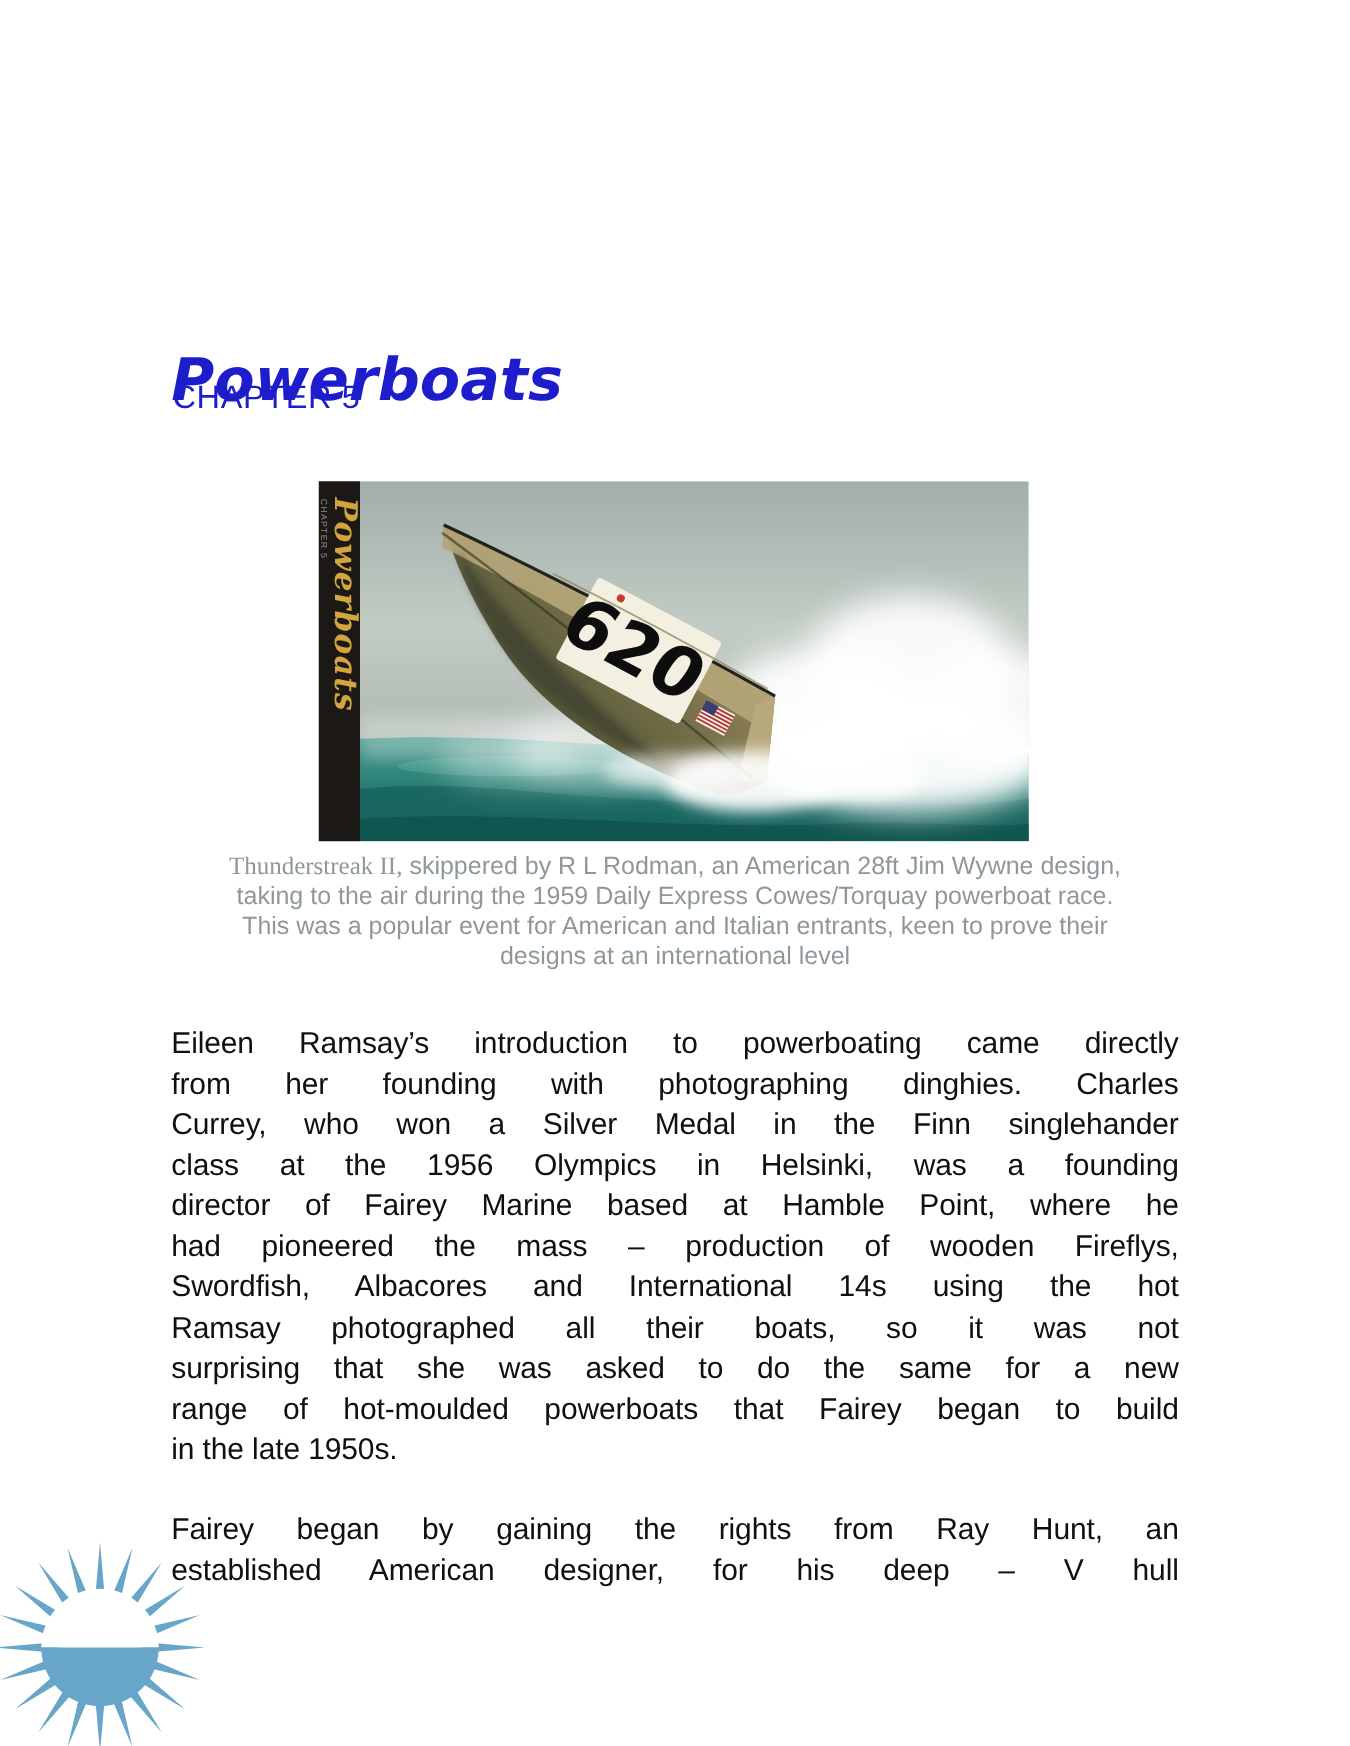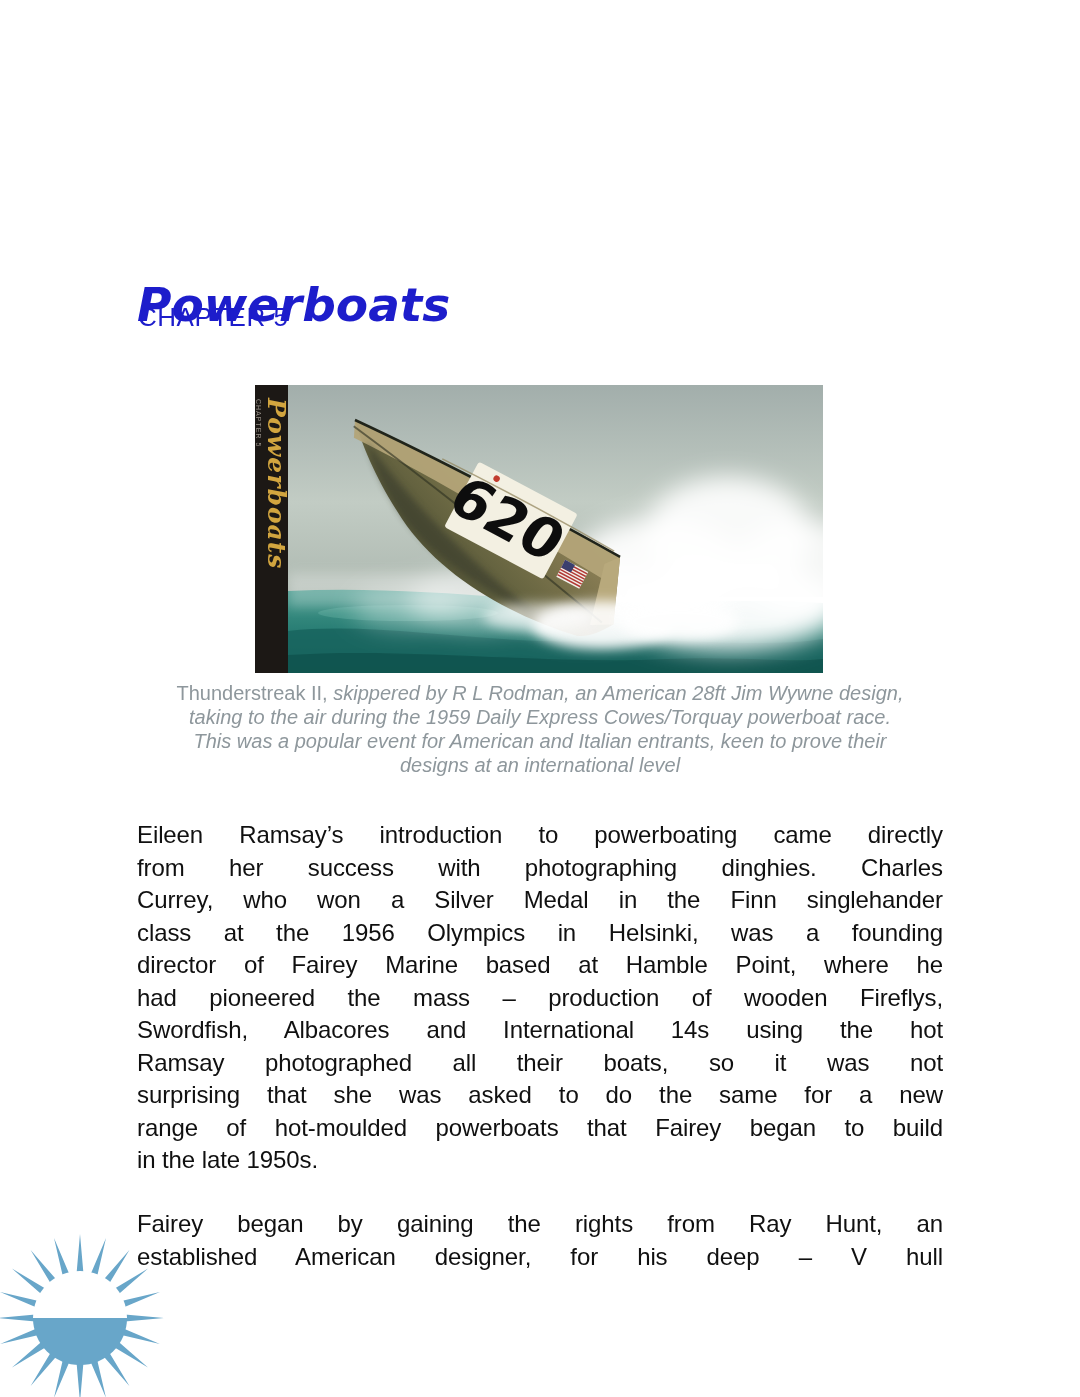--- a/index.html
+++ b/index.html
@@ -74,22 +74,22 @@
     position:absolute;
     left:137px; top:681px;
     width:806px;
     text-align:center;
     font-size:20px;
     line-height:24px;
     color:var(--caption-gray);
     font-family:"Liberation Sans",sans-serif;
   }
   .cap-line{white-space:nowrap;}
-  .cap-lead{font-style:normal;}
-  .cap-it, .caption .cap-gen{font-style:italic;}
+  .cap-lead{font-style:normal;font-family:Liberation Serif, serif;}
+  .cap-it, .caption .cap-gen{}
 
   
   .bodyblock{
     position:absolute;
     left:137px;
     width:806px;
     font-size:24px;
     line-height:32.5px;
     color:var(--body-black);
     font-family:"Liberation Sans",sans-serif;
@@ -237,21 +237,21 @@
     </div>
     <div>
         <div class="cap-line cap-it">taking to the air during the 1959 Daily Express Cowes/Torquay powerboat race.</div>
         <div class="cap-line cap-it">This was a popular event for American and Italian entrants, keen to prove their</div>
         <div class="cap-line cap-it">designs at an international level</div>
       </div>
   </div>
 
   <div class="bodyblock para1">
       <div class="jline">Eileen Ramsay’s introduction to powerboating came directly</div>
-      <div class="jline">from her success with photographing dinghies. Charles</div>
+      <div class="jline">from her founding with photographing dinghies. Charles</div>
       <div class="jline">Currey, who won a Silver Medal in the Finn singlehander</div>
       <div class="jline">class at the 1956 Olympics in Helsinki, was a founding</div>
       <div class="jline">director of Fairey Marine based at Hamble Point, where he</div>
       <div class="jline">had pioneered the mass – production of wooden Fireflys,</div>
       <div class="jline">Swordfish, Albacores and International 14s using the hot</div>
       <div class="jline">Ramsay photographed all their boats, so it was not</div>
       <div class="jline">surprising that she was asked to do the same for a new</div>
       <div class="jline">range of hot-moulded powerboats that Fairey began to build</div>
       <div class="jline jline-end">in the late 1950s.</div>
     </div>

